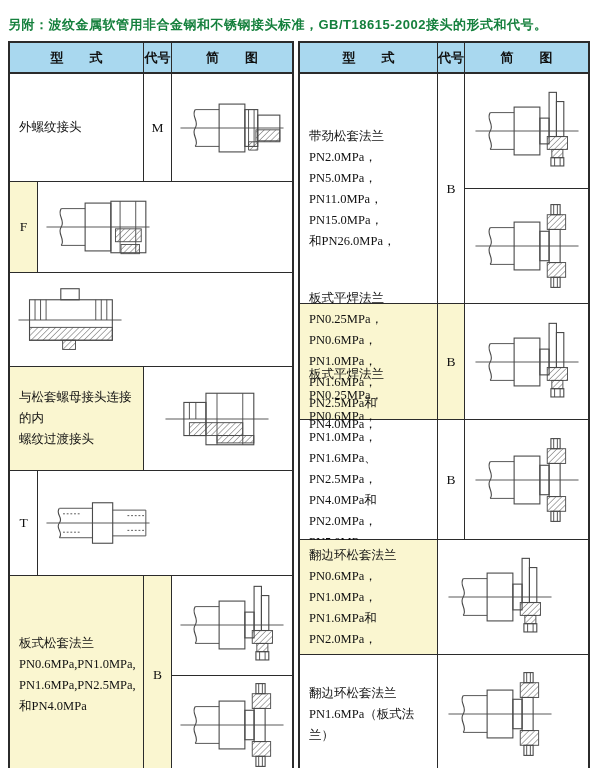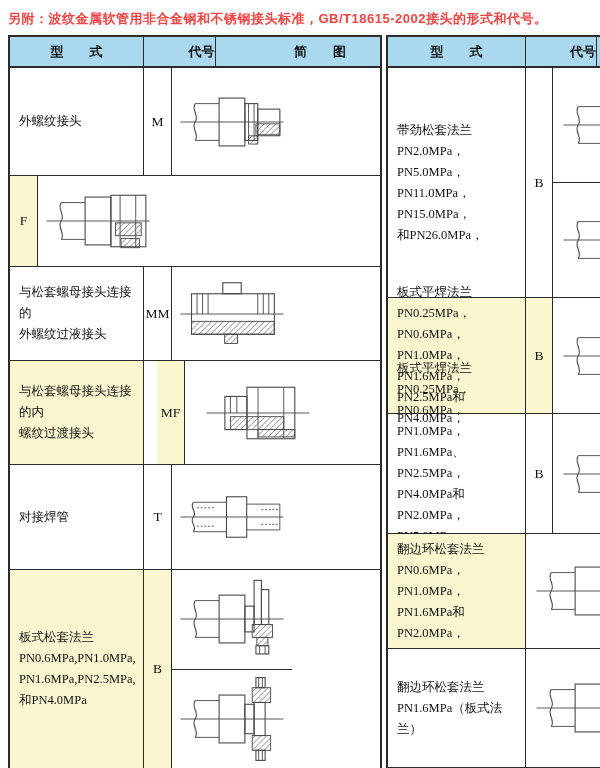--- a/index.html
+++ b/index.html
@@ -2,30 +2,30 @@
 <html><head>
 <meta charset="utf-8">
 <style>
   html,body{margin:0;padding:0;}
   body{
     width:600px;height:768px;background:#ffffff;overflow:hidden;
     font-family:"Liberation Sans",sans-serif;color:#111;
     --header-bg:#a9d8ef; --highlight-bg:#faf6d0; --border:#2b2b2b;
   }
   .caption{
-    font-size:13px;font-weight:bold;color:#ef4444;
-    padding:10px 8px 7px 8px;letter-spacing:.5px;
+    font-size:13px;font-weight:bold;color:#15803d;
+    padding:16px 8px 7px 8px;letter-spacing:.5px;
   }
   .tables{display:flex;margin:0 8px;align-items:flex-start;}
   .tbl{border:2px solid var(--border);background:#fff;}
   .tbl + .tbl{margin-left:4px;}
   .hdr{display:flex;background:var(--header-bg);font-weight:bold;font-size:13px;}
   .hdr .cell{display:flex;align-items:center;justify-content:center;height:29px;}
   .row{display:flex;border-top:1px solid var(--border);}
-  .hdr{border-bottom:1px solid var(--border);gap:44px;}
+  .hdr{border-bottom:1px solid var(--border);}
   .cell{box-sizing:border-box;border-right:1px solid var(--border);}
   .cell:last-child{border-right:none;}
   .cell.type{
     font-family:"Liberation Serif",serif;font-size:12.5px;line-height:21px;
     display:flex;align-items:center;white-space:pre-line;
     padding:4px 6px 4px 9px;
   }
   .cell.code{
     font-family:"Liberation Serif",serif;font-size:13.5px;
     display:flex;align-items:center;justify-content:center;
@@ -97,23 +97,20 @@
          <line x1="84" y1="22" x2="84" y2="78" stroke="#4a4a4a" stroke-width="1"></line>
                 <line x1="101" y1="22" x2="101" y2="78" stroke="#4a4a4a" stroke-width="1"></line>
          <rect x="79" y="52" width="28" height="14" fill="url(#hp1)" stroke="#4a4a4a" stroke-width="1"></rect>
          <rect x="85" y="69" width="20" height="10" fill="url(#hp1)" stroke="#4a4a4a" stroke-width="1"></rect>
                 <line x1="4" y1="50" x2="116" y2="50" stroke="#4a4a4a" stroke-width="1"></line>
               </svg>
             </div>
           </div>
         </div>
         <div class="row" style="height: 93px;">
-          <div class="cell type c-type">与松套螺母接头连接的
-外螺纹过液接头</div>
-          <div class="cell code c-code">MM</div>
           <div class="cell diag c-diag">
             <div class="subdiag">
               <svg class="diagram" width="116" height="92" viewBox="0 0 120 100">
                 <defs>
                   <pattern id="hp2" width="4.5" height="4.5" patternTransform="rotate(45)" patternUnits="userSpaceOnUse">
                     <line x1="0" y1="0" x2="0" y2="4.5" stroke="#4a4a4a" stroke-width="1"></line>
                   </pattern>
                 </defs>
                 <rect x="16" y="28" width="90" height="44" stroke="#4a4a4a" fill="none" stroke-width="1.2"></rect>
          <line x1="22" y1="28" x2="22" y2="50" stroke="#4a4a4a" stroke-width="1"></line>
@@ -126,21 +123,20 @@
          <rect x="16" y="58" width="90" height="14" fill="url(#hp2)" stroke="#4a4a4a" stroke-width="1"></rect>
          <rect x="52" y="72" width="14" height="10" fill="url(#hp2)" stroke="#4a4a4a" stroke-width="1"></rect>
                 <line x1="4" y1="50" x2="116" y2="50" stroke="#4a4a4a" stroke-width="1"></line>
               </svg>
             </div>
           </div>
         </div>
         <div class="row" style="height: 103px; gap: 13px;">
           <div class="cell type c-type hl">与松套螺母接头连接的内
 螺纹过渡接头</div>
-          <div class="cell code c-code hl">MF</div>
           <div class="cell diag c-diag">
             <div class="subdiag">
               <svg class="diagram" width="116" height="92" viewBox="0 0 120 100">
                 <defs>
                   <pattern id="hp3" width="4.5" height="4.5" patternTransform="rotate(45)" patternUnits="userSpaceOnUse">
                     <line x1="0" y1="0" x2="0" y2="4.5" stroke="#4a4a4a" stroke-width="1"></line>
                   </pattern>
                 </defs>
                 <rect x="24" y="32" width="24" height="36" stroke="#4a4a4a" fill="none" stroke-width="1.2"></rect>
          <line x1="30" y1="32" x2="30" y2="50" stroke="#4a4a4a" stroke-width="1"></line>
@@ -149,21 +145,20 @@
          <line x1="60" y1="22" x2="60" y2="78" stroke="#4a4a4a" stroke-width="1"></line>
                 <line x1="88" y1="22" x2="88" y2="78" stroke="#4a4a4a" stroke-width="1"></line>
          <rect x="30" y="54" width="58" height="14" fill="url(#hp3)" stroke="#4a4a4a" stroke-width="1"></rect>
          <rect x="60" y="68" width="40" height="8" fill="url(#hp3)" stroke="#4a4a4a" stroke-width="1"></rect>
                 <line x1="4" y1="50" x2="116" y2="50" stroke="#4a4a4a" stroke-width="1"></line>
               </svg>
             </div>
           </div>
         </div>
         <div class="row" style="height: 104px;">
-          <div class="cell type c-type">对接焊管</div>
           <div class="cell code c-code">T</div>
           <div class="cell diag c-diag">
             <div class="subdiag">
               <svg class="diagram" width="116" height="92" viewBox="0 0 120 100">
                 <defs>
                   <pattern id="hp4" width="4.5" height="4.5" patternTransform="rotate(45)" patternUnits="userSpaceOnUse">
                     <line x1="0" y1="0" x2="0" y2="4.5" stroke="#4a4a4a" stroke-width="1"></line>
                   </pattern>
                 </defs>
                 <path d="M18,34 c-5,6 5,10 0,16 c-5,6 5,10 0,16" stroke="#4a4a4a" fill="none" stroke-width="1.2"></path>

